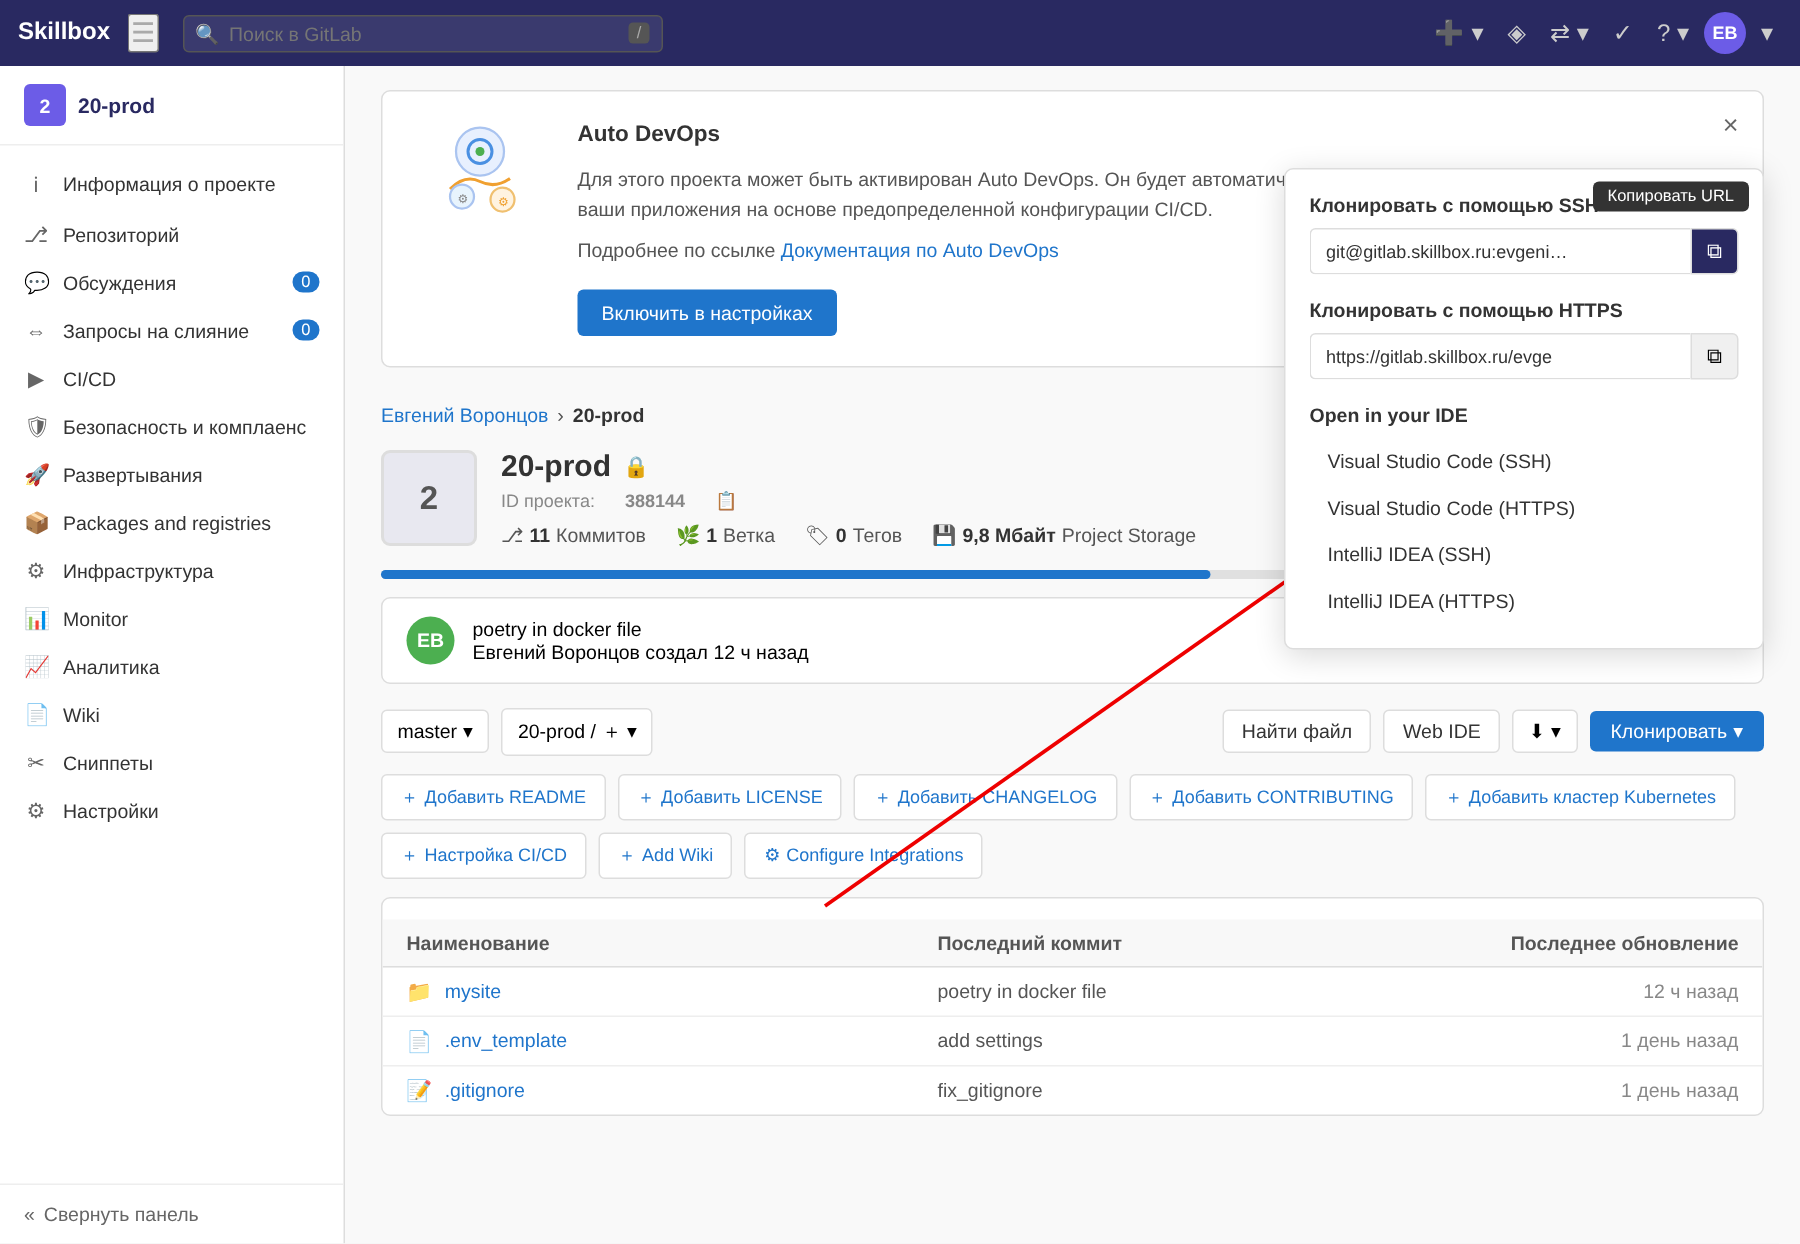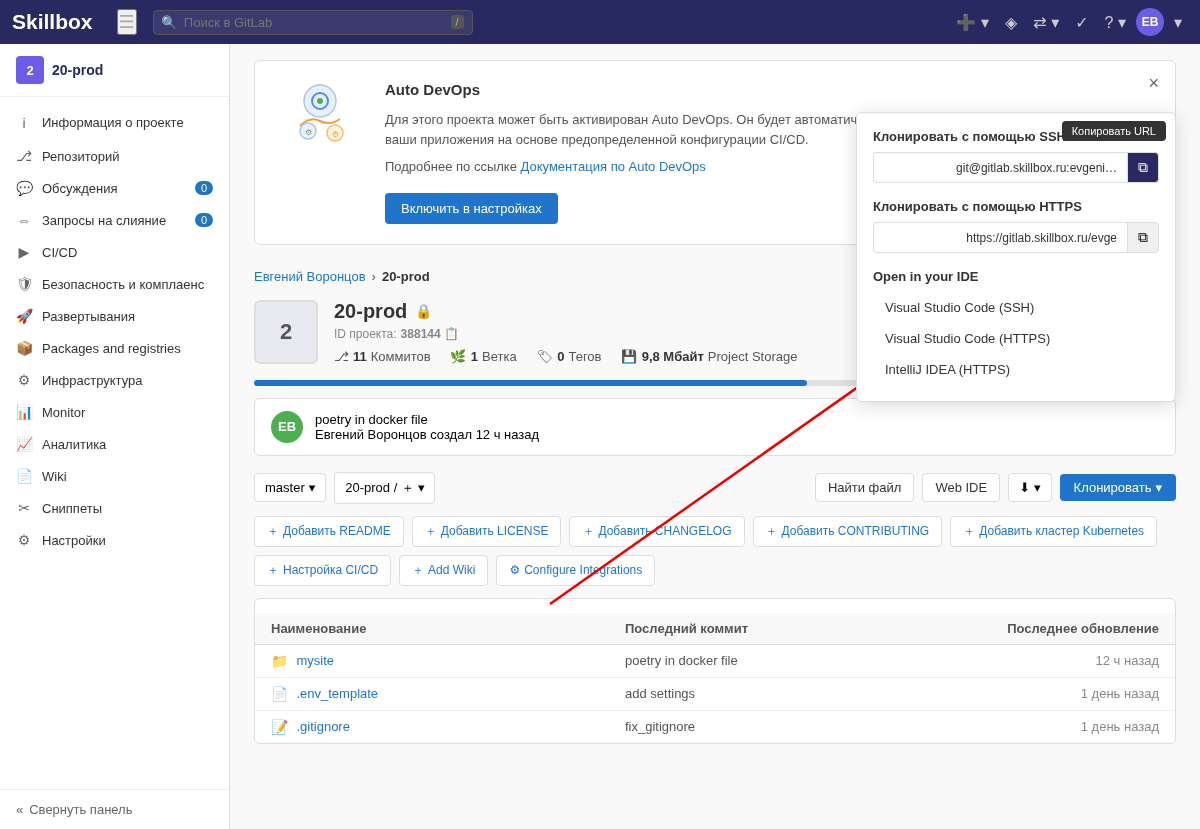--- a/index.html
+++ b/index.html
@@ -12,22 +12,22 @@
       display: flex;
       align-items: center;
       padding: 0 12px;
       gap: 8px;
       flex-shrink: 0;
       z-index: 100;
     }
     .top-nav .logo {
       color: #fff;
       font-weight: 700;
-      font-size: 21px;
-      margin-right: 16px;
+      font-size: 16px;
+      margin-right: 4px;
     }
     .top-nav .hamburger {
       color: #aaa;
       font-size: 18px;
       cursor: pointer;
       margin-right: 8px;
     }
     .search-box {
       background: #3a3a6e;
       border: 1px solid #555;
@@ -214,21 +214,21 @@
       background: #e8e8f0;
       border: 2px solid #ddd;
       border-radius: 6px;
       display: flex; align-items: center; justify-content: center;
       font-size: 22px; font-weight: 700; color: #555;
     }
     .project-info .project-title {
       font-size: 20px; font-weight: 600; color: #333;
       display: flex; align-items: center; gap: 8px;
     }
-    .project-id { font-size: 12px; color: #888; margin-top: 4px; display: flex; align-items: center; gap: 4px; }
+    .project-id { font-size: 12px; color: #888; margin-top: 4px; display: flex; align-items: center; gap: 20px; }
     .project-stats {
       margin-top: 8px;
       display: flex; gap: 20px; align-items: center;
       font-size: 13px; color: #555;
     }
     .stat { display: flex; align-items: center; gap: 4px; }
     .stat strong { color: #333; }
 
     
     .progress-bar-container {
@@ -384,21 +384,20 @@
     .clone-input {
       flex: 1;
       border: 1px solid #ddd;
       border-right: none;
       border-radius: 4px 0 0 4px;
       padding: 6px 10px;
       font-size: 12px;
       color: #333;
       background: #fff;
       outline: none;
-      text-align: right;
     }
     .copy-btn {
       background: #f0f0f0;
       border: 1px solid #ddd;
       border-radius: 0 4px 4px 0;
       padding: 6px 10px;
       cursor: pointer;
       font-size: 14px;
       position: relative;
     }
@@ -718,20 +717,21 @@
       <div class="clone-input-row">
         <input class="clone-input" type="text" readonly="" value="https://gitlab.skillbox.ru/evge" style="">
         <div class="copy-btn">
           <span>⧉</span>
         </div>
       </div>
       <div class="ide-section">
         <h4>Open in your IDE</h4>
         <div class="ide-option">Visual Studio Code (SSH)</div>
         <div class="ide-option">Visual Studio Code (HTTPS)</div>
+        <div class="ide-option">IntelliJ IDEA (SSH)</div>
         <div class="ide-option">IntelliJ IDEA (HTTPS)</div>
       </div>
     </div>
 
     <svg class="arrow-overlay" style="position:absolute;top:0;left:0;width:100%;height:100%;pointer-events:none;z-index:150;">
       <defs>
         <marker id="arrowhead" markerWidth="8" markerHeight="6" refX="8" refY="3" orient="auto">
           <polygon points="0 0, 8 3, 0 6" fill="#e00"></polygon>
         </marker>
       </defs>

